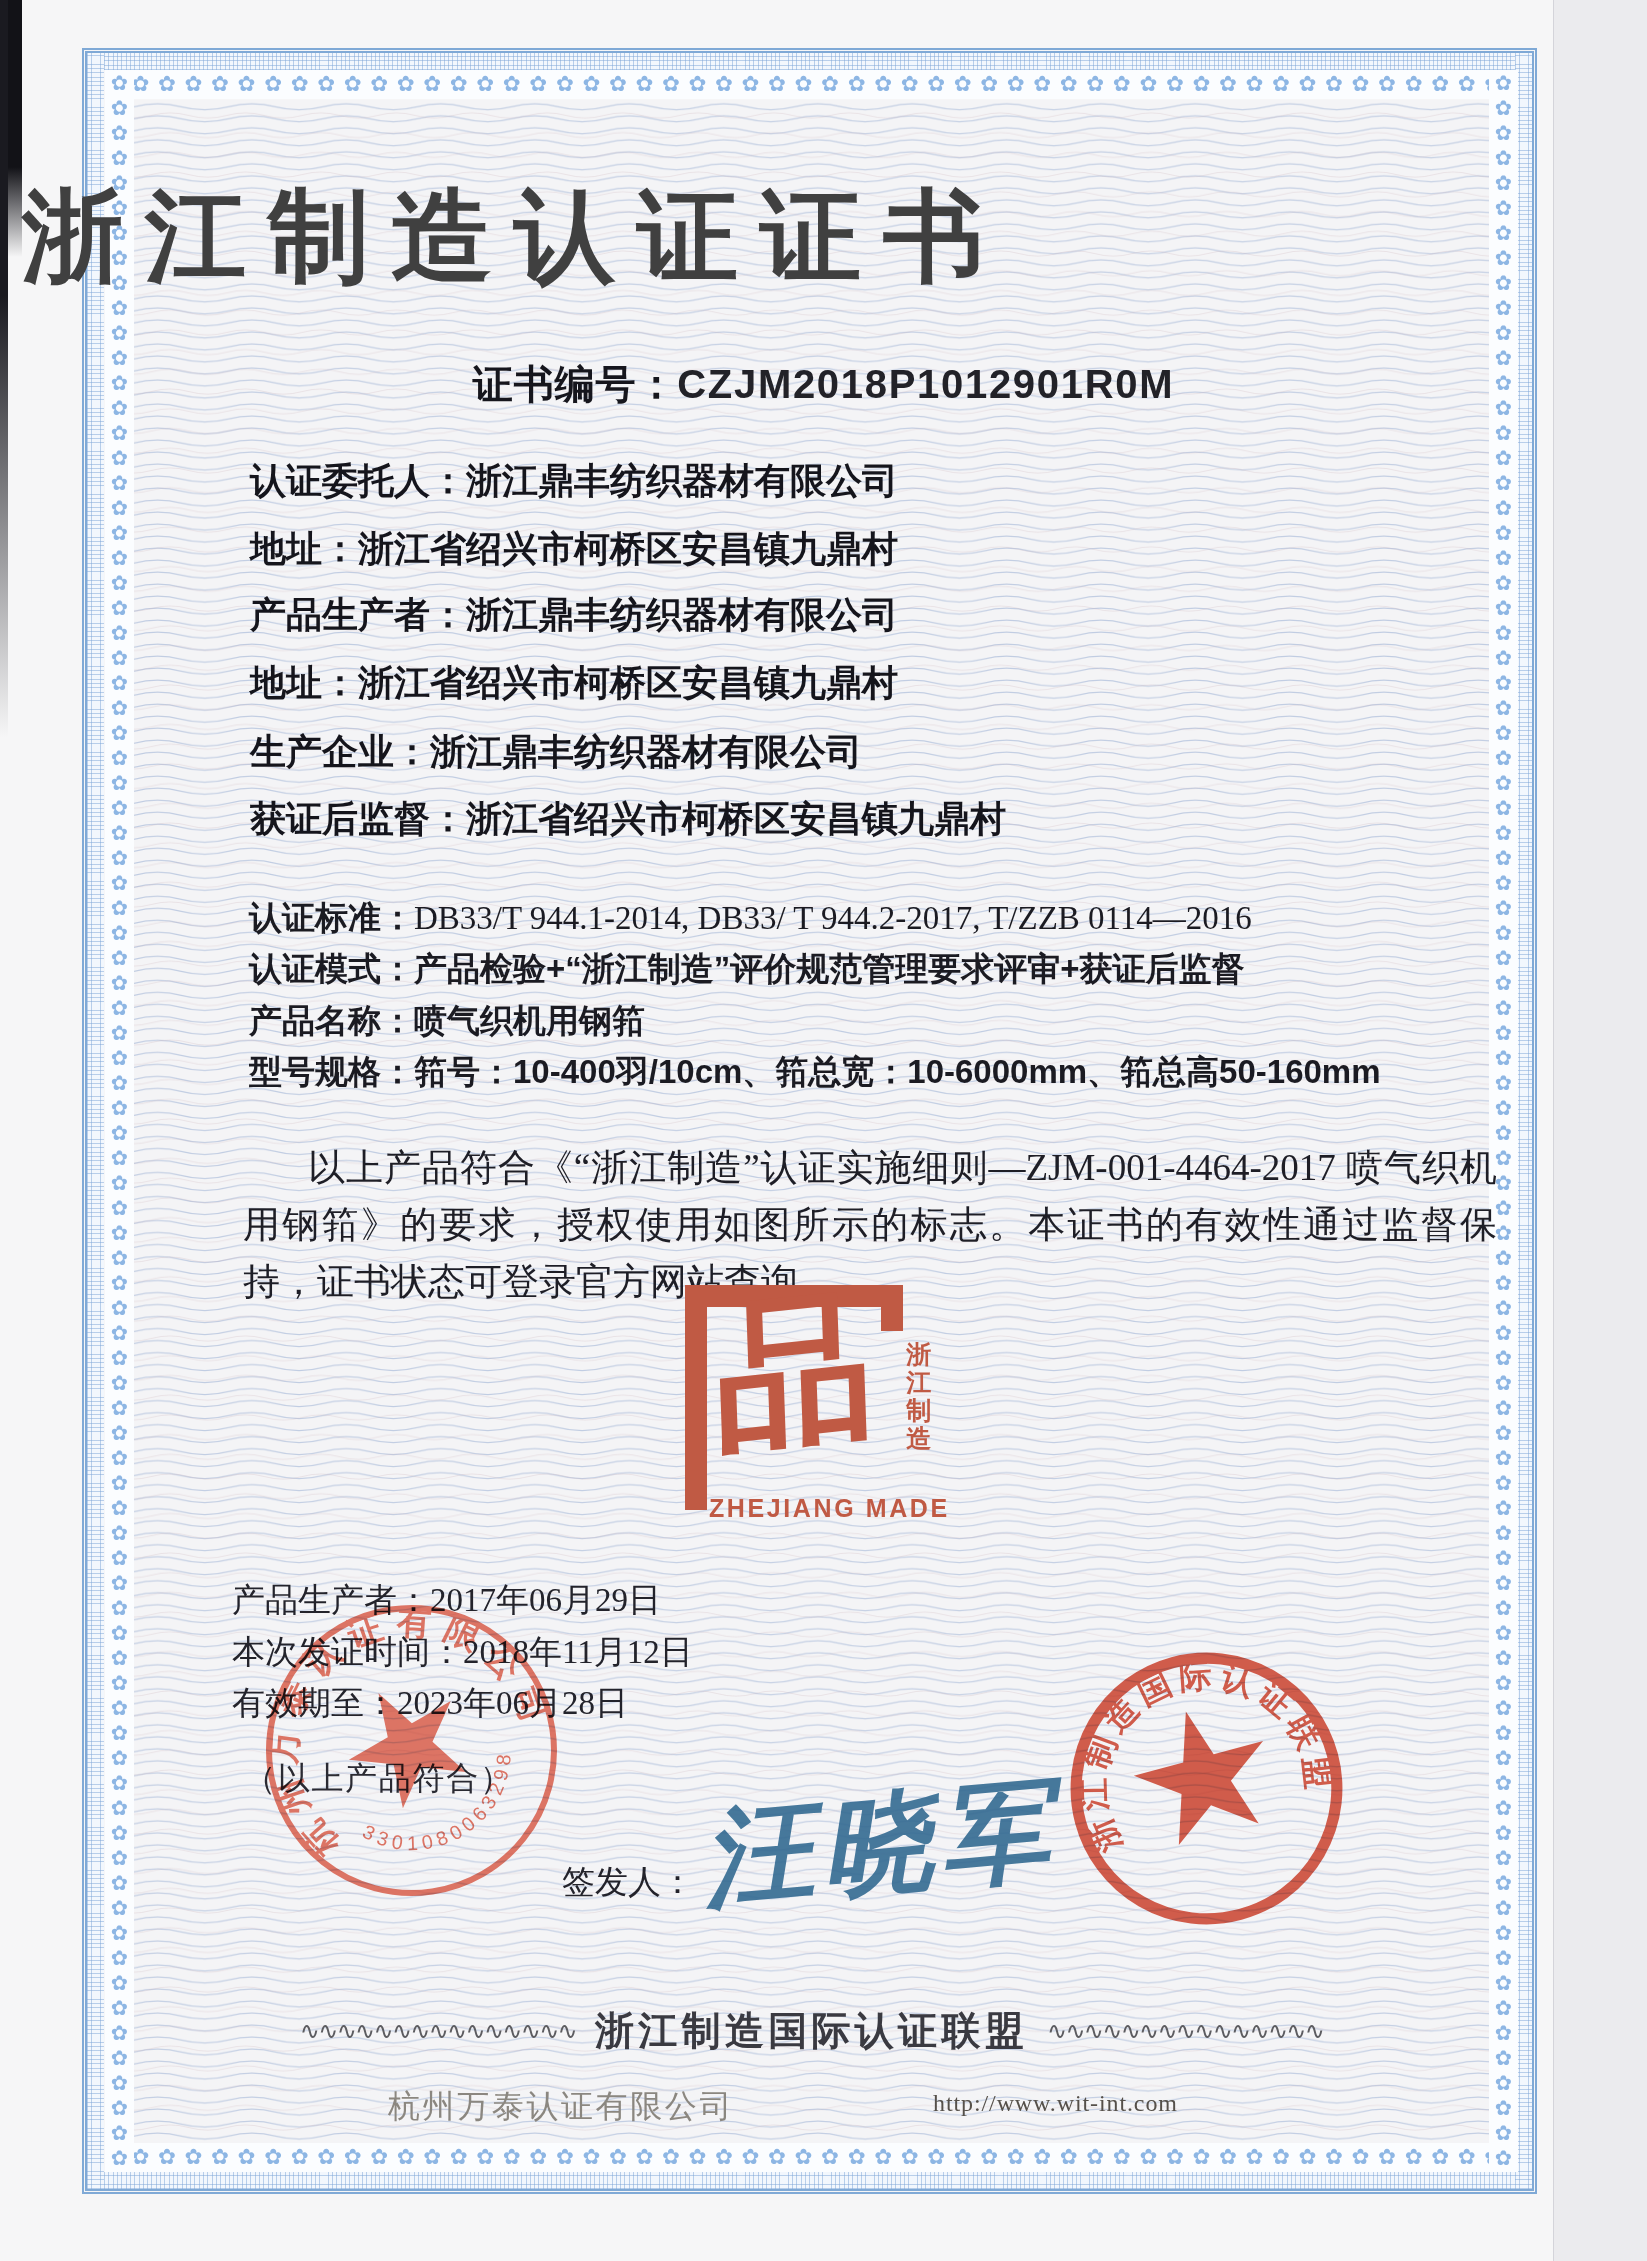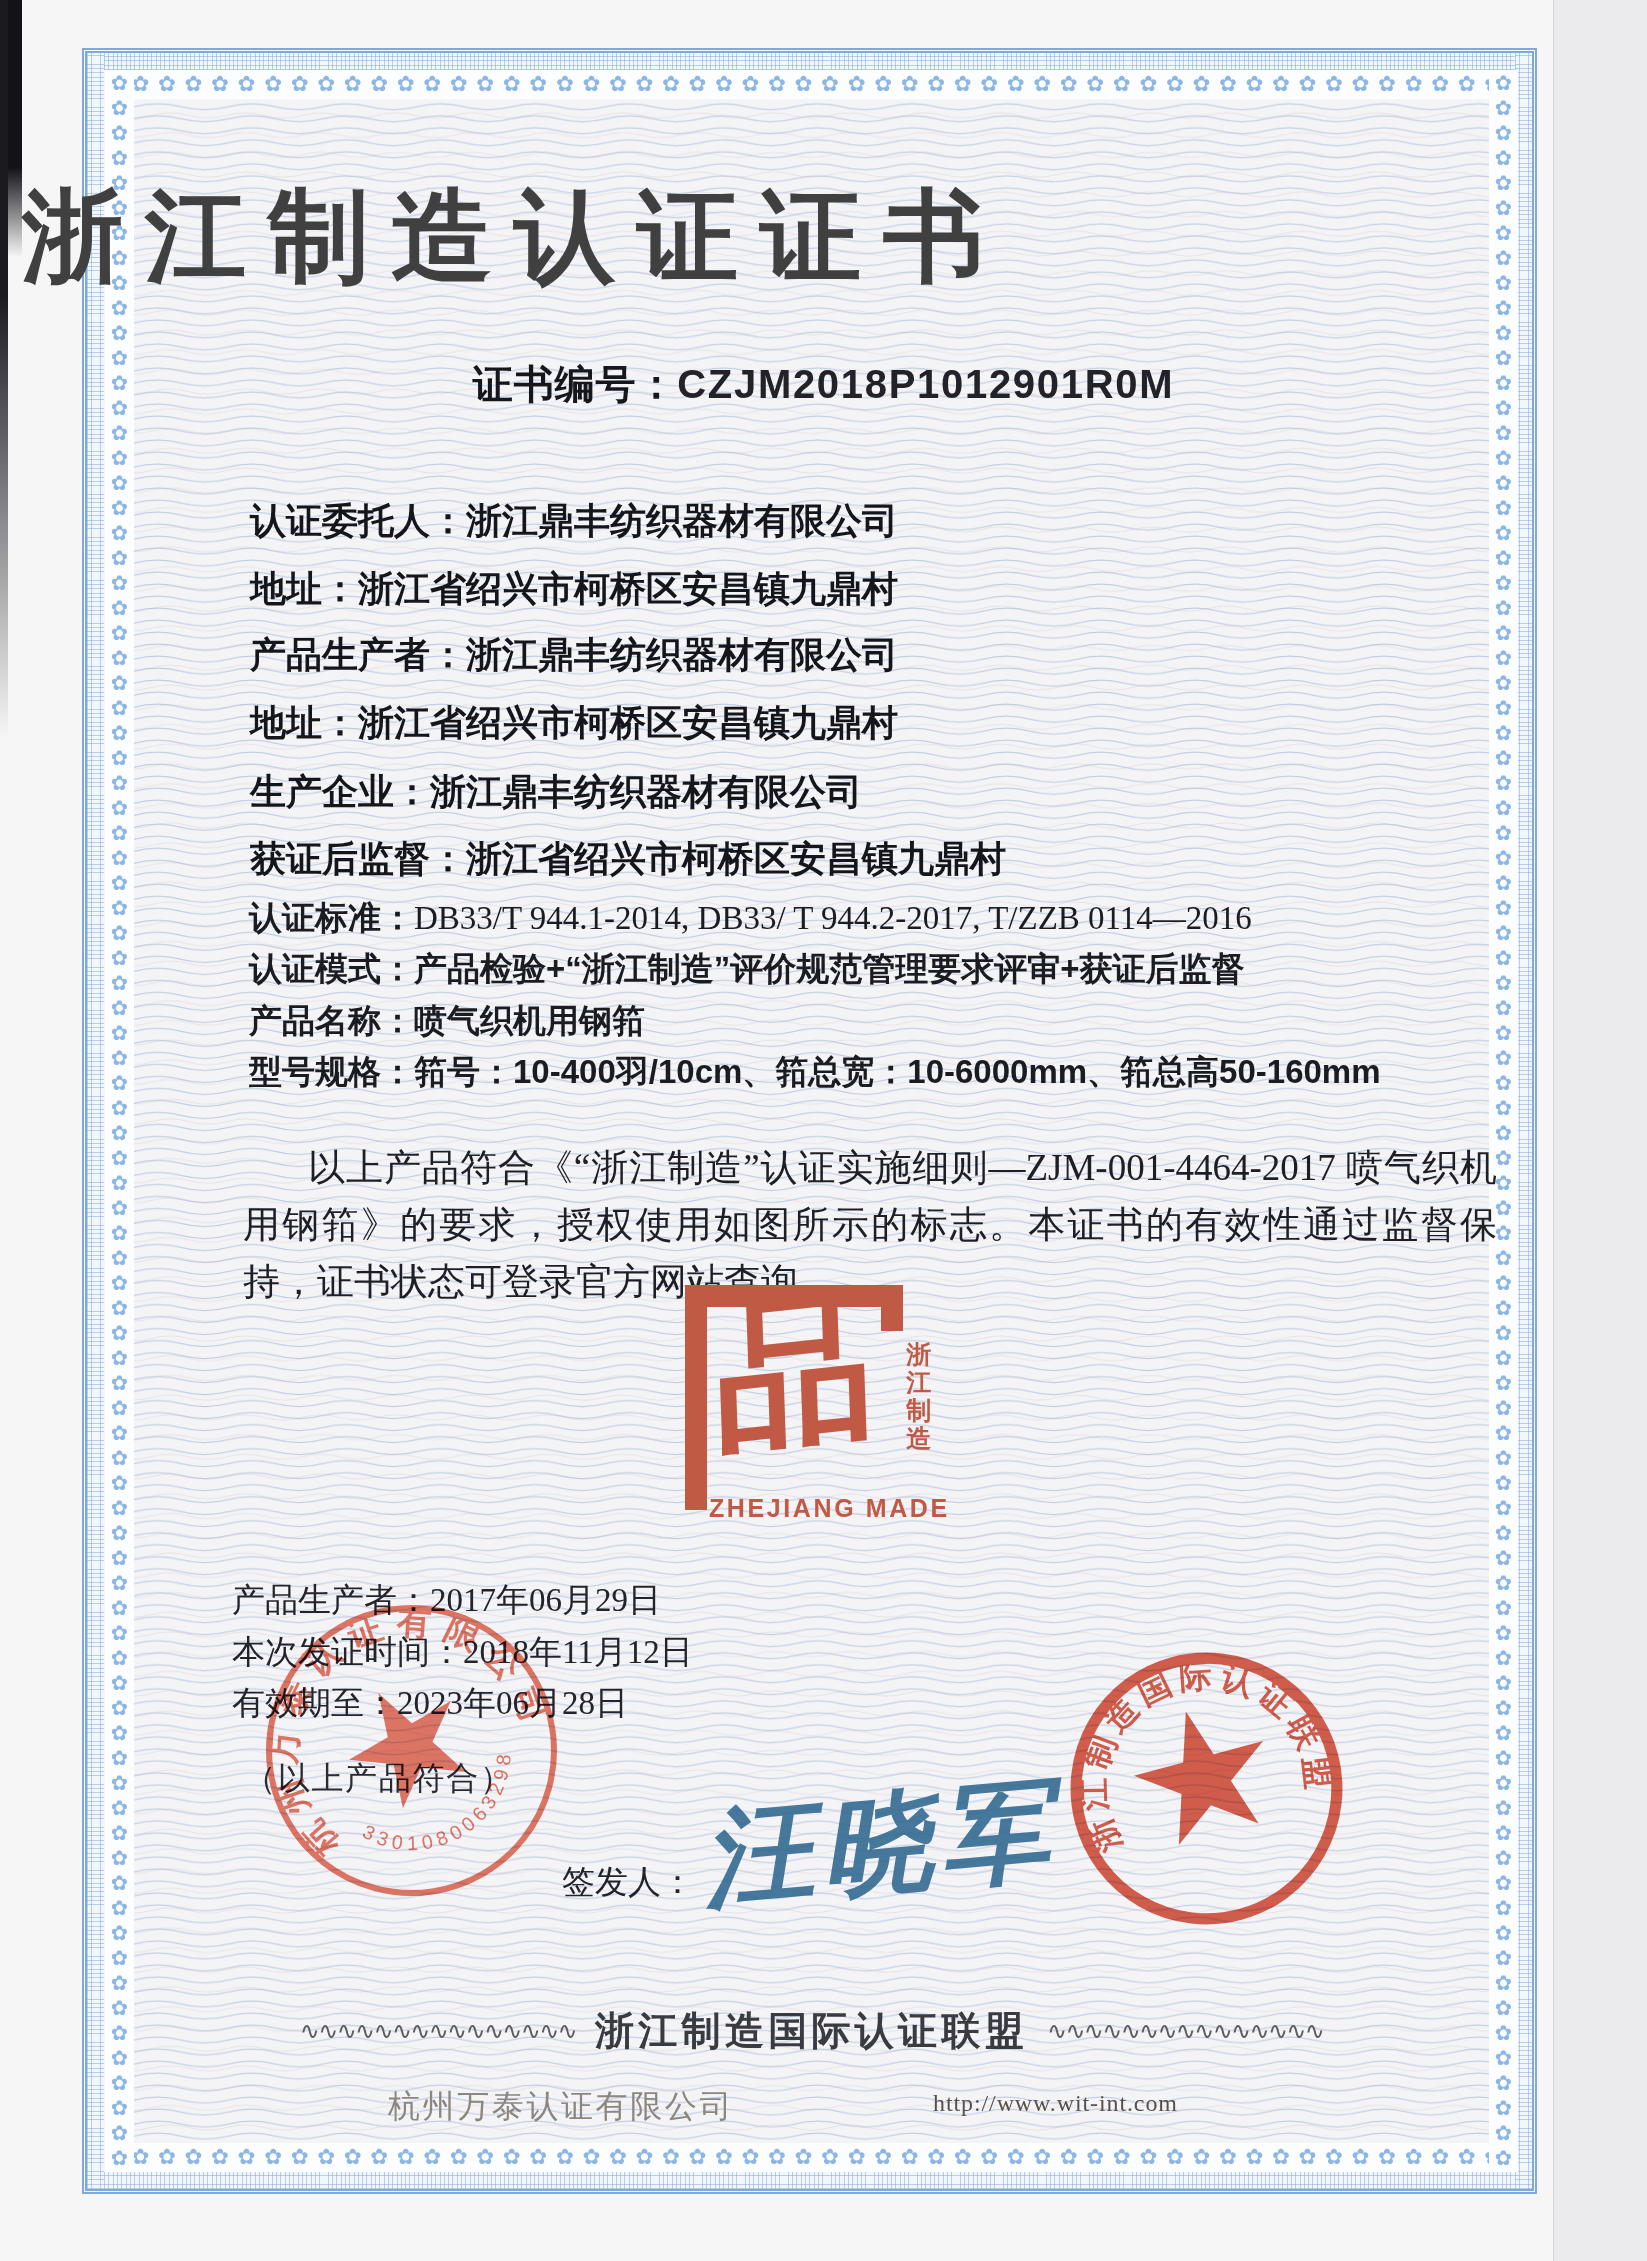--- a/index.html
+++ b/index.html
@@ -38,21 +38,21 @@
   
   .waves{position:absolute;left:134px;top:100px;}
   
   .title{position:absolute;left:0;top:170px;width:1475px;text-align:left;
     font-family:"Liberation Serif",serif;font-weight:bold;font-size:101px;
     letter-spacing:22px;padding-left:22px;box-sizing:border-box;color:#404040;}
   .certline{position:absolute;left:0;top:357px;width:1647px;text-align:center;
     font-size:40px;font-weight:bold;color:#16161d;letter-spacing:0.9px;}
   .certline .num{letter-spacing:1.7px;color:#222228;}
   .row{position:absolute;left:250px;font-size:36px;font-weight:bold;color:#15151c;
-    line-height:1.15;white-space:nowrap;margin-top:40px;}
+    line-height:1.15;white-space:nowrap;}
   .specrow{position:absolute;left:249px;font-size:33px;color:#1b1b22;line-height:1.15;
     white-space:nowrap;}
   .specrow .lbl{font-weight:bold;}
   .specrow .val-serif{font-family:"Liberation Serif",serif;}
   .specrow .val-bold{font-weight:bold;}
   .statement{position:absolute;left:243px;top:1139px;width:1254px;
     font-family:"Liberation Serif",serif;font-size:37px;line-height:57px;
     text-align:justify;text-indent:65px;color:#1e1e26;}
   
   .logo{position:absolute;left:685px;top:1285px;width:257px;height:244px;}

